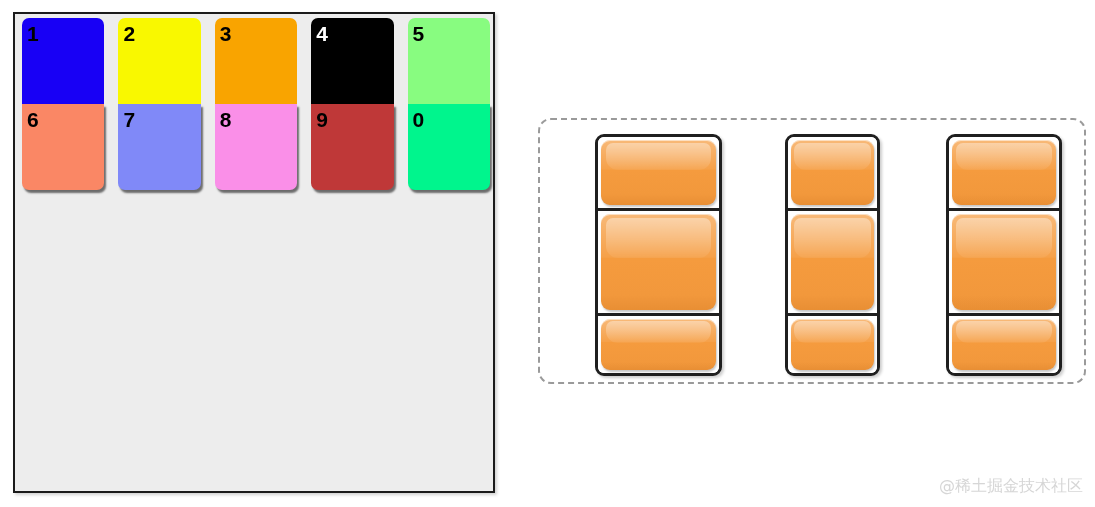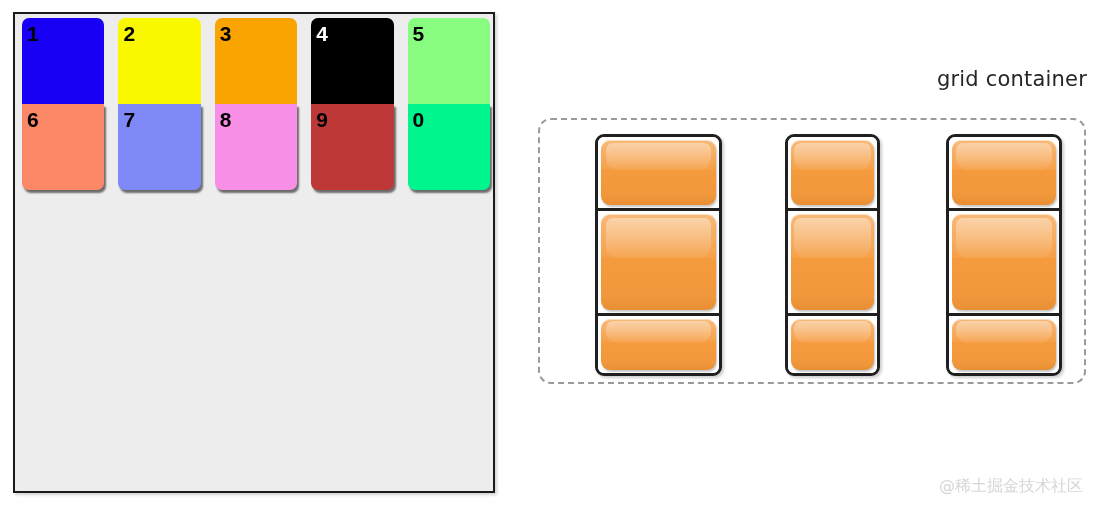--- a/index.html
+++ b/index.html
@@ -172,21 +172,20 @@
       <div class="num-cell top" style="background: rgb(136, 252, 128);"><span style="color: rgb(0, 0, 0);">5</span></div>
       <div class="num-cell bottom" style="background: rgb(250, 135, 101);"><span style="color: rgb(0, 0, 0);">6</span></div>
       <div class="num-cell bottom" style="background: rgb(128, 137, 248);"><span style="color: rgb(0, 0, 0);">7</span></div>
       <div class="num-cell bottom" style="background: rgb(250, 143, 232);"><span style="color: rgb(0, 0, 0);">8</span></div>
       <div class="num-cell bottom" style="background: rgb(191, 56, 56);"><span style="color: rgb(0, 0, 0);">9</span></div>
       <div class="num-cell bottom" style="background: rgb(0, 245, 141);"><span style="color: rgb(0, 0, 0);">0</span></div>
     </div>
 </div>
 
 <div id="grid-demo">
-  <div id="grid-container-label">grid container</div>
   <div id="dashed-container">
       <div class="grid-column" style="left: 55px; top: 14px; width: 127px; height: 242px; border-color: rgb(31, 31, 31);">
         <div class="grid-item" style="flex: 74 0 0px; border-bottom-color: rgb(31, 31, 31);">
           <div class="item-face" style="background-color: rgb(245, 155, 62); background-image: linear-gradient(rgba(255, 255, 255, 0.3) 0%, rgba(255, 255, 255, 0.06) 45%, rgba(255, 255, 255, 0) 46%, rgba(170, 85, 10, 0.06) 100%);"></div>
         </div>
         <div class="grid-item" style="flex: 110 0 0px; border-bottom-color: rgb(31, 31, 31);">
           <div class="item-face" style="background-color: rgb(245, 155, 62); background-image: linear-gradient(rgba(255, 255, 255, 0.3) 0%, rgba(255, 255, 255, 0.06) 45%, rgba(255, 255, 255, 0) 46%, rgba(170, 85, 10, 0.06) 100%);"></div>
         </div>
         <div class="grid-item" style="flex: 58 0 0px; border-bottom-color: rgb(31, 31, 31);">
           <div class="item-face" style="background-color: rgb(245, 155, 62); background-image: linear-gradient(rgba(255, 255, 255, 0.3) 0%, rgba(255, 255, 255, 0.06) 45%, rgba(255, 255, 255, 0) 46%, rgba(170, 85, 10, 0.06) 100%);"></div>

